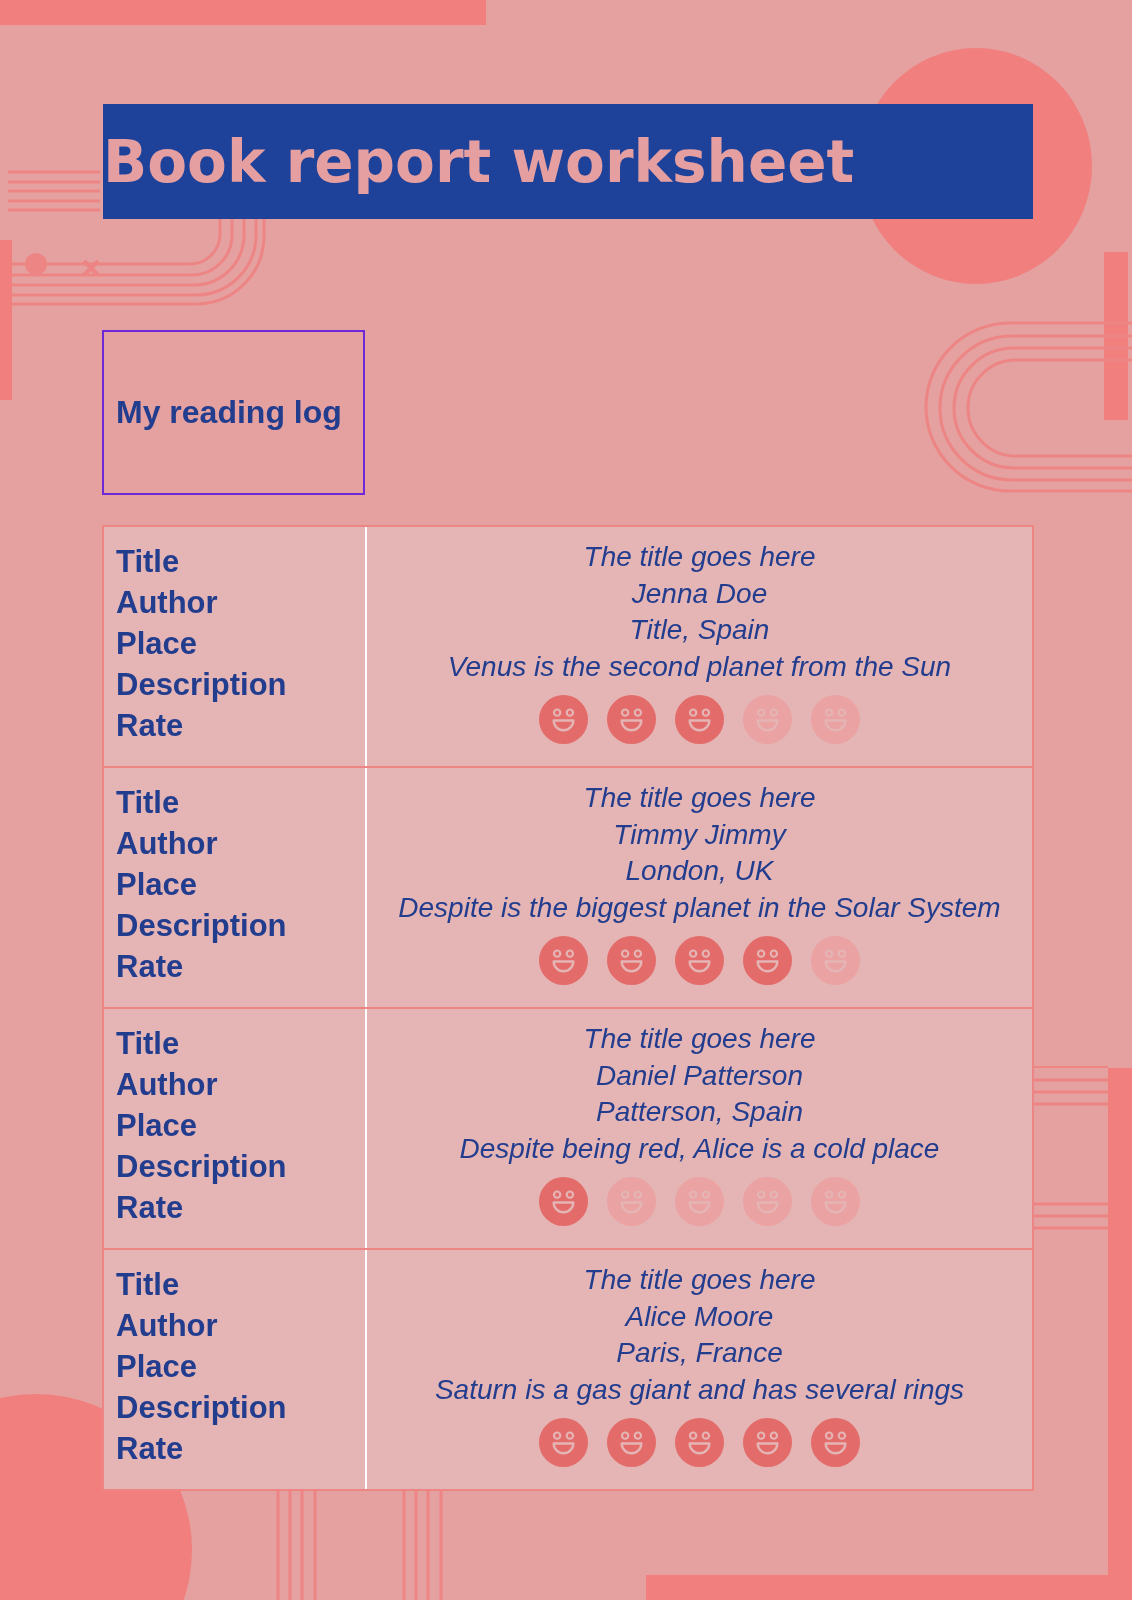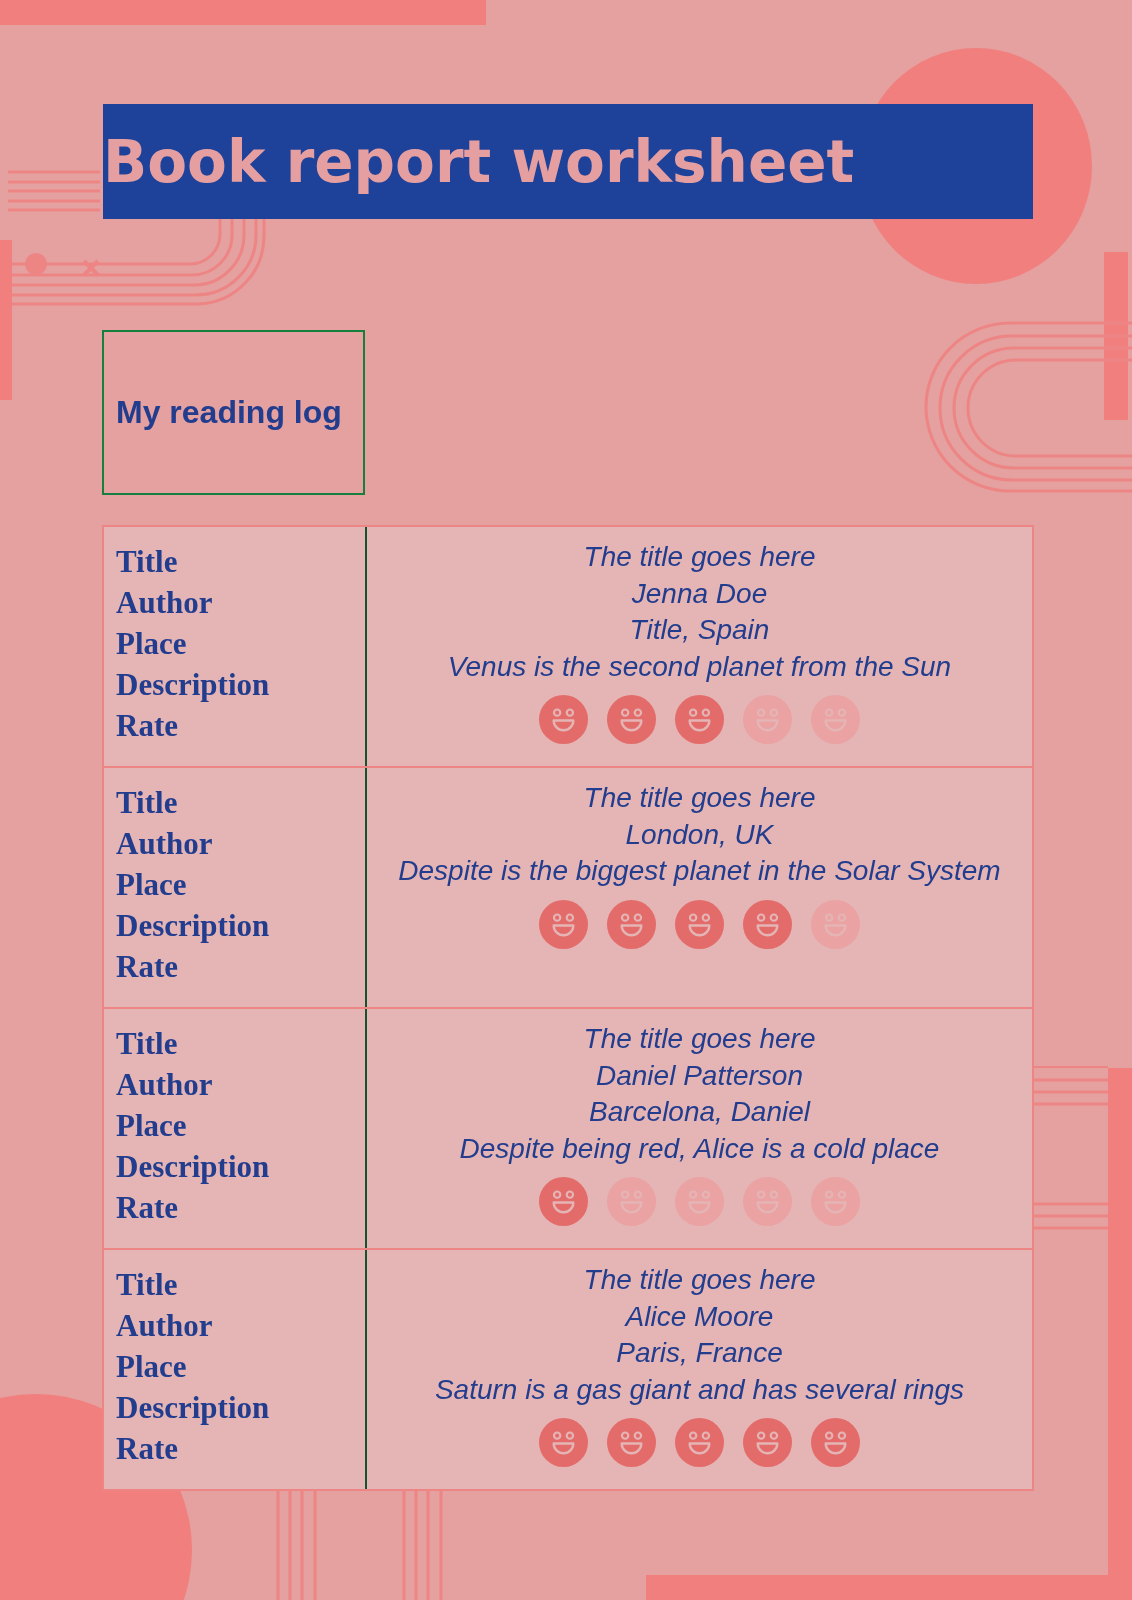--- a/index.html
+++ b/index.html
@@ -1,26 +1,26 @@
 <!DOCTYPE html>
 <html><head>
 <meta charset="utf-8">
 <style>
   html, body { margin:0; padding:0; }
   body { width:1132px; height:1600px; position:relative; overflow:hidden; background:#e5a0a0; font-family:"Liberation Sans", sans-serif; }
   .deco { position:absolute; }
   .solid { background:#f07f7e; }
   .title-bar { position:absolute; left:103px; top:104px; width:930px; height:115px; background:#1e419a; display:flex; align-items:center; }
   .title-bar h1 { margin:0; color:#e69fa0; font-family:"DejaVu Sans", sans-serif; font-weight:bold; font-size:58px; letter-spacing:0px; }
-  .log-box { position:absolute; left:102px; top:330px; width:263px; height:165px; border:2px solid #15803d; box-sizing:border-box; display:flex; align-items:center; padding-left:12px; }
+  .log-box { position:absolute; left:102px; top:330px; width:263px; height:165px; border:2px solid #6d28d9; box-sizing:border-box; display:flex; align-items:center; padding-left:12px; }
   .log-box span { color:#233d8e; font-weight:bold; font-size:32px; }
   .table { position:absolute; left:102px; top:525px; width:932px; border:2px solid #ee8585; box-sizing:border-box; background:#e5b5b5; }
   .row { display:flex; height:241px; border-top:2px solid #ee8585; box-sizing:border-box; }
   .row:first-child { border-top:none; height:239px; }
-  .labels { width:263px; border-right:2px solid #14532d; box-sizing:border-box; padding:14px 0 0 12px;font-family:Liberation Serif, serif; }
+  .labels { width:263px; border-right:2px solid #ffffff; box-sizing:border-box; padding:14px 0 0 12px; }
   .labels div { color:#233d8e; font-weight:bold; font-size:31px; line-height:41px; }
   .values { flex:1; text-align:center; padding-top:12px; }
   .values div.v { color:#233d8e; font-size:28px; line-height:36.5px;font-style:italic; }
   .rating { display:flex; justify-content:center; gap:17px; margin-top:9px; }
   .smiley { width:51px; height:51px; }
 </style>
 </head>
 <body>
 
 <div class="deco solid" style="left:0;top:0;width:486px;height:25px;"></div>
@@ -142,20 +142,21 @@
     <div class="row">
       <div class="labels">
         <div>Title</div>
         <div>Author</div>
         <div>Place</div>
         <div>Description</div>
         <div>Rate</div>
       </div>
     <div class="values">
       <div class="v">The title goes here</div>
+      <div class="v">Timmy Jimmy</div>
       <div class="v">London, UK</div>
       <div class="v">Despite is the biggest planet in the Solar System</div>
       <div class="rating">
   <svg class="smiley" viewBox="0 0 52 52">
     <circle cx="26" cy="26" r="25" fill="#e36c6b"></circle>
     <circle cx="19.5" cy="19" r="3.2" fill="none" stroke="#e5b5b5" stroke-width="2.2"></circle>
     <circle cx="32.5" cy="19" r="3.2" fill="none" stroke="#e5b5b5" stroke-width="2.2"></circle>
     <path d="M16 27 H36 A10 10 0 0 1 16 27 Z" fill="none" stroke="#e5b5b5" stroke-width="2.4" stroke-linejoin="round"></path>
   </svg>
   <svg class="smiley" viewBox="0 0 52 52">
@@ -189,21 +190,21 @@
       <div class="labels">
         <div>Title</div>
         <div>Author</div>
         <div>Place</div>
         <div>Description</div>
         <div>Rate</div>
       </div>
     <div class="values">
       <div class="v">The title goes here</div>
       <div class="v">Daniel Patterson</div>
-      <div class="v">Barcelona, Daniel</div>
+      <div class="v">Patterson, Spain</div>
       <div class="v">Despite being red, Alice is a cold place</div>
       <div class="rating">
   <svg class="smiley" viewBox="0 0 52 52">
     <circle cx="26" cy="26" r="25" fill="#e36c6b"></circle>
     <circle cx="19.5" cy="19" r="3.2" fill="none" stroke="#e5b5b5" stroke-width="2.2"></circle>
     <circle cx="32.5" cy="19" r="3.2" fill="none" stroke="#e5b5b5" stroke-width="2.2"></circle>
     <path d="M16 27 H36 A10 10 0 0 1 16 27 Z" fill="none" stroke="#e5b5b5" stroke-width="2.4" stroke-linejoin="round"></path>
   </svg>
   <svg class="smiley" viewBox="0 0 52 52">
     <circle cx="26" cy="26" r="25" fill="#eaa2a3"></circle>

